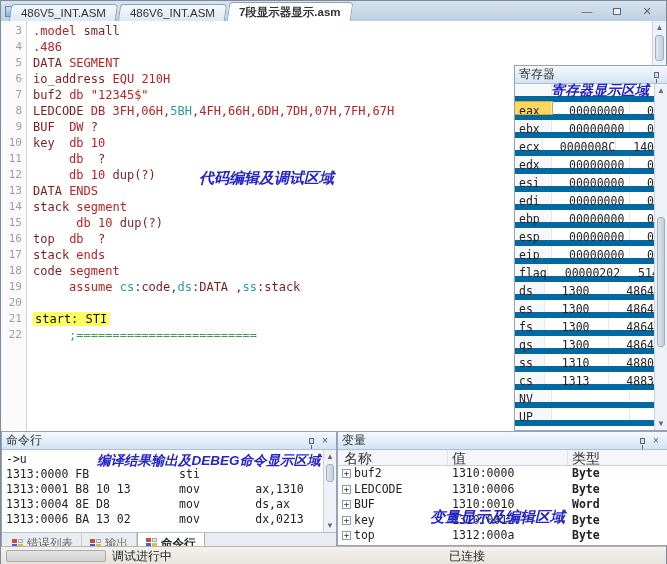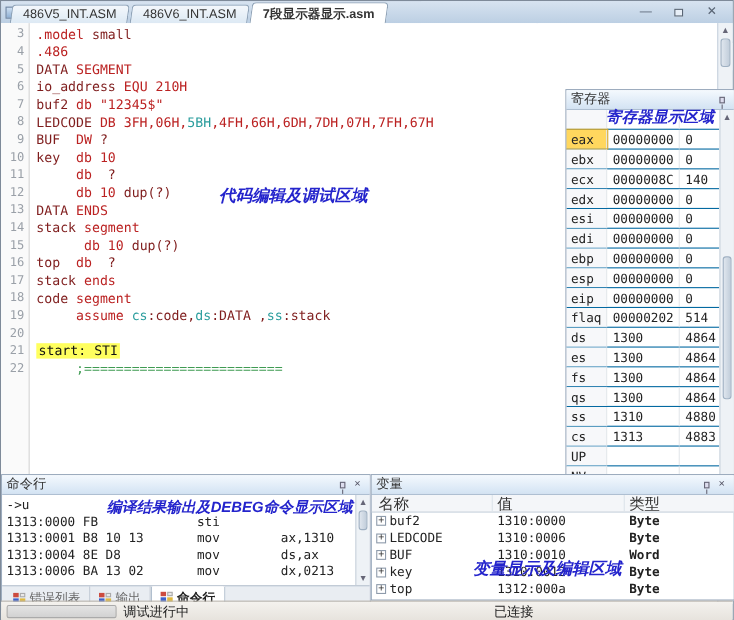--- a/index.html
+++ b/index.html
@@ -94,23 +94,23 @@
   .anno-editor { position:absolute; left:198px; top:168px; font-size:15px; }
   .vscroll { position:absolute; right:0; top:20px; width:14px; bottom:14px; background:#eef2f6; border-left:1px solid #c8d2dc; font-size:8px; color:#667; }
   .vscroll .arr { height:13px; display:flex; align-items:center; justify-content:center; }
   .vscroll .thumb { margin:1px 2px; height:26px; background:linear-gradient(90deg,#dfe6ee,#c2cedb); border:1px solid #9fb0c2; border-radius:3px; }
   .vscroll .arr.bottom { position:absolute; bottom:0; left:0; right:0; }
   .hscroll { position:absolute; left:0; right:14px; bottom:0; height:14px; background:#eef2f6; border-top:1px solid #c8d2dc; display:flex; align-items:center; font-size:8px; color:#667; }
   .hscroll .arr { width:13px; text-align:center; }
   .hscroll .thumb { height:10px; width:62%; margin:0 2px; background:linear-gradient(#dfe6ee,#c2cedb); border:1px solid #9fb0c2; border-radius:3px;
     display:flex; align-items:center; justify-content:center; color:#8b99a8; font-size:7px; letter-spacing:1px; }
 
-  .register-panel { left:513px; top:80px; width:154px; height:366px; }
+  .register-panel { left:513px; top:64px; width:154px; height:366px; }
   .reg-table { position:absolute; left:0; top:18px; right:13px; bottom:0; overflow:hidden; font-family:"DejaVu Sans Mono", monospace; font-size:11.5px; }
-  .reg-row { display:flex; height:18px; line-height:18px; border-bottom:1px solid #0369a1; }
+  .reg-row { display:flex; height:18px; line-height:18px; border-bottom:6px solid #0369a1;gap:12px; }
   .reg-row .c1 { width:37px; padding-left:4px; background:#f7f8fa; border-right:1px solid #e4e8ec; }
   .reg-row .c2 { width:66px; padding-left:5px; border-right:1px solid #e4e8ec; }
   .reg-row .c3 { flex:1; padding-left:5px; }
   .reg-row.hl .c1 { background:#ffd75e; outline:1px solid #d8a828; }
   .reg-vscroll { position:absolute; right:0; top:18px; width:13px; bottom:0; background:#eef2f6; border-left:1px solid #c8d2dc; font-size:8px; color:#667; }
   .anno-registers { position:absolute; left:36px; top:16px; font-size:14px; white-space:nowrap; }
 
   
   .command-panel { left:0; top:430px; width:336px; height:124px; }
   .cmd-body { position:absolute; left:0; top:18px; right:13px; bottom:22px; background:#fff; overflow:hidden;
@@ -377,26 +377,26 @@
           <span class="c1">ss</span>
           <span class="c2">1310</span>
           <span class="c3">4880</span>
         </div>
         <div class="reg-row">
           <span class="c1">cs</span>
           <span class="c2">1313</span>
           <span class="c3">4883</span>
         </div>
         <div class="reg-row">
-          <span class="c1">UP</span>
+          <span class="c1">NV</span>
           <span class="c2"></span>
           <span class="c3"></span>
         </div>
         <div class="reg-row">
-          <span class="c1">NV</span>
+          <span class="c1">UP</span>
           <span class="c2"></span>
           <span class="c3"></span>
         </div>
       </div>
     <div class="vscroll reg-vscroll">
       <div class="arr">▲</div>
       <div class="thumb" style="height:130px; margin-top:120px;"></div>
       <div class="arr bottom">▼</div>
     </div>
     <div class="annotation anno-registers">寄存器显示区域</div>

